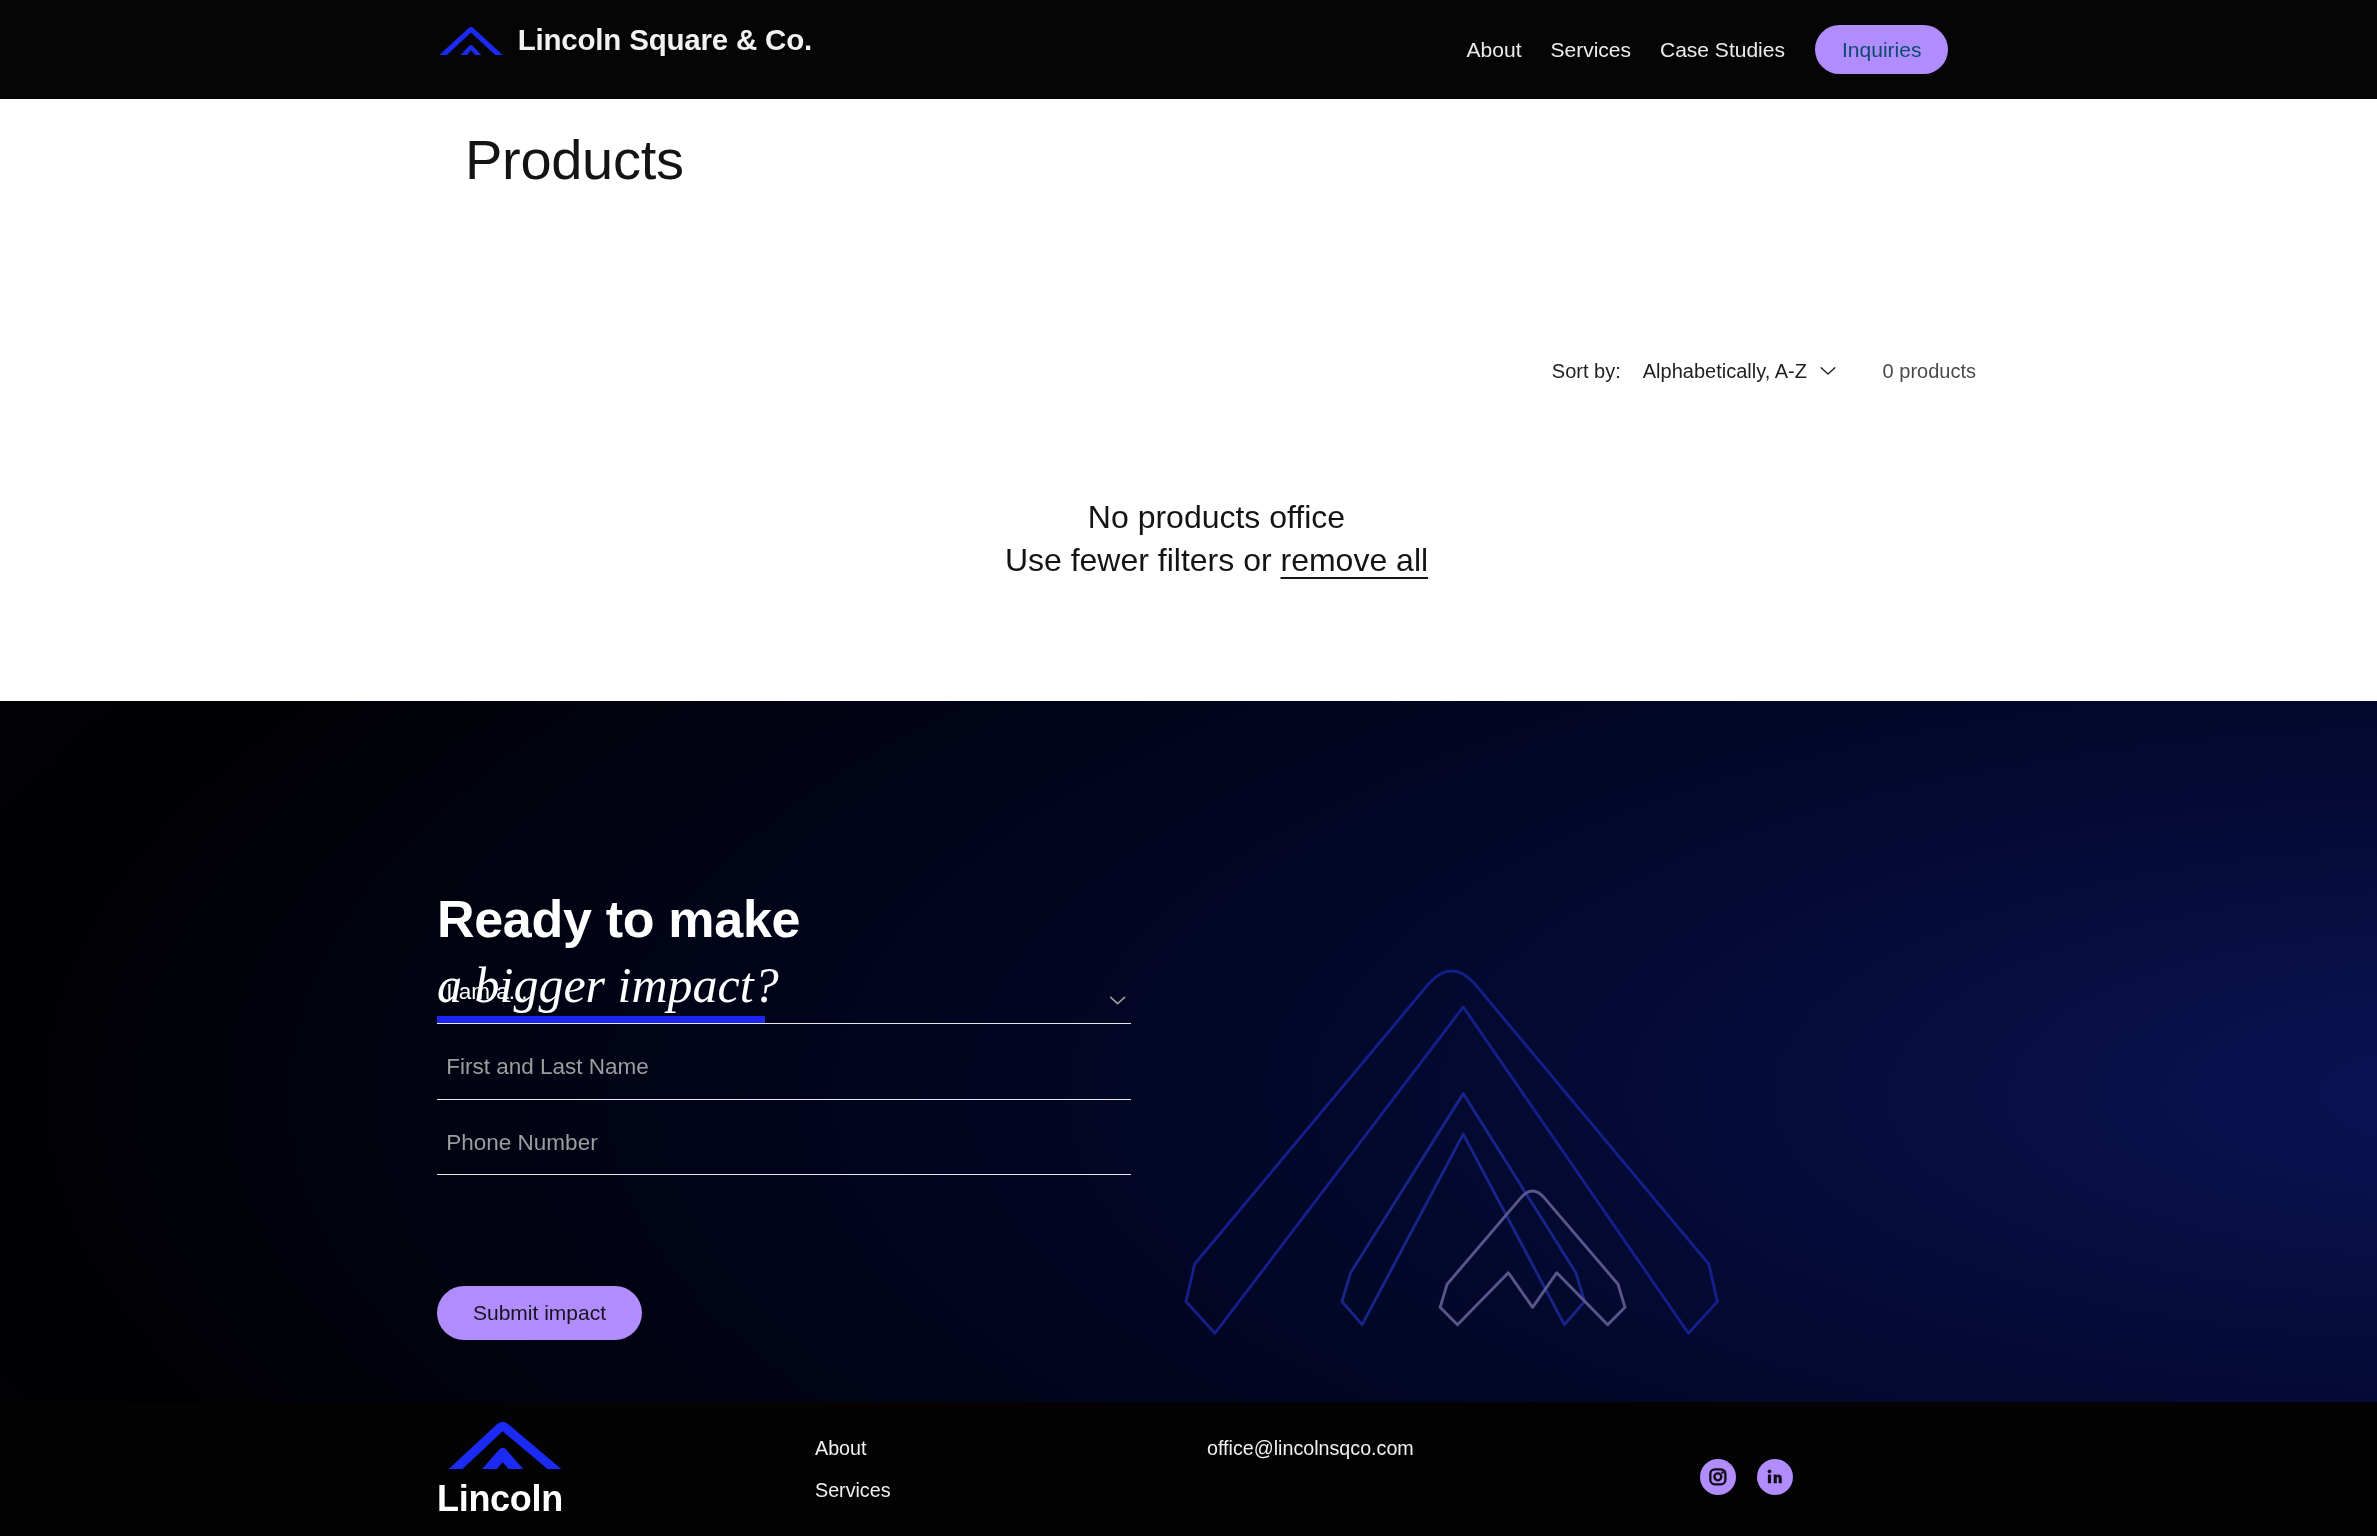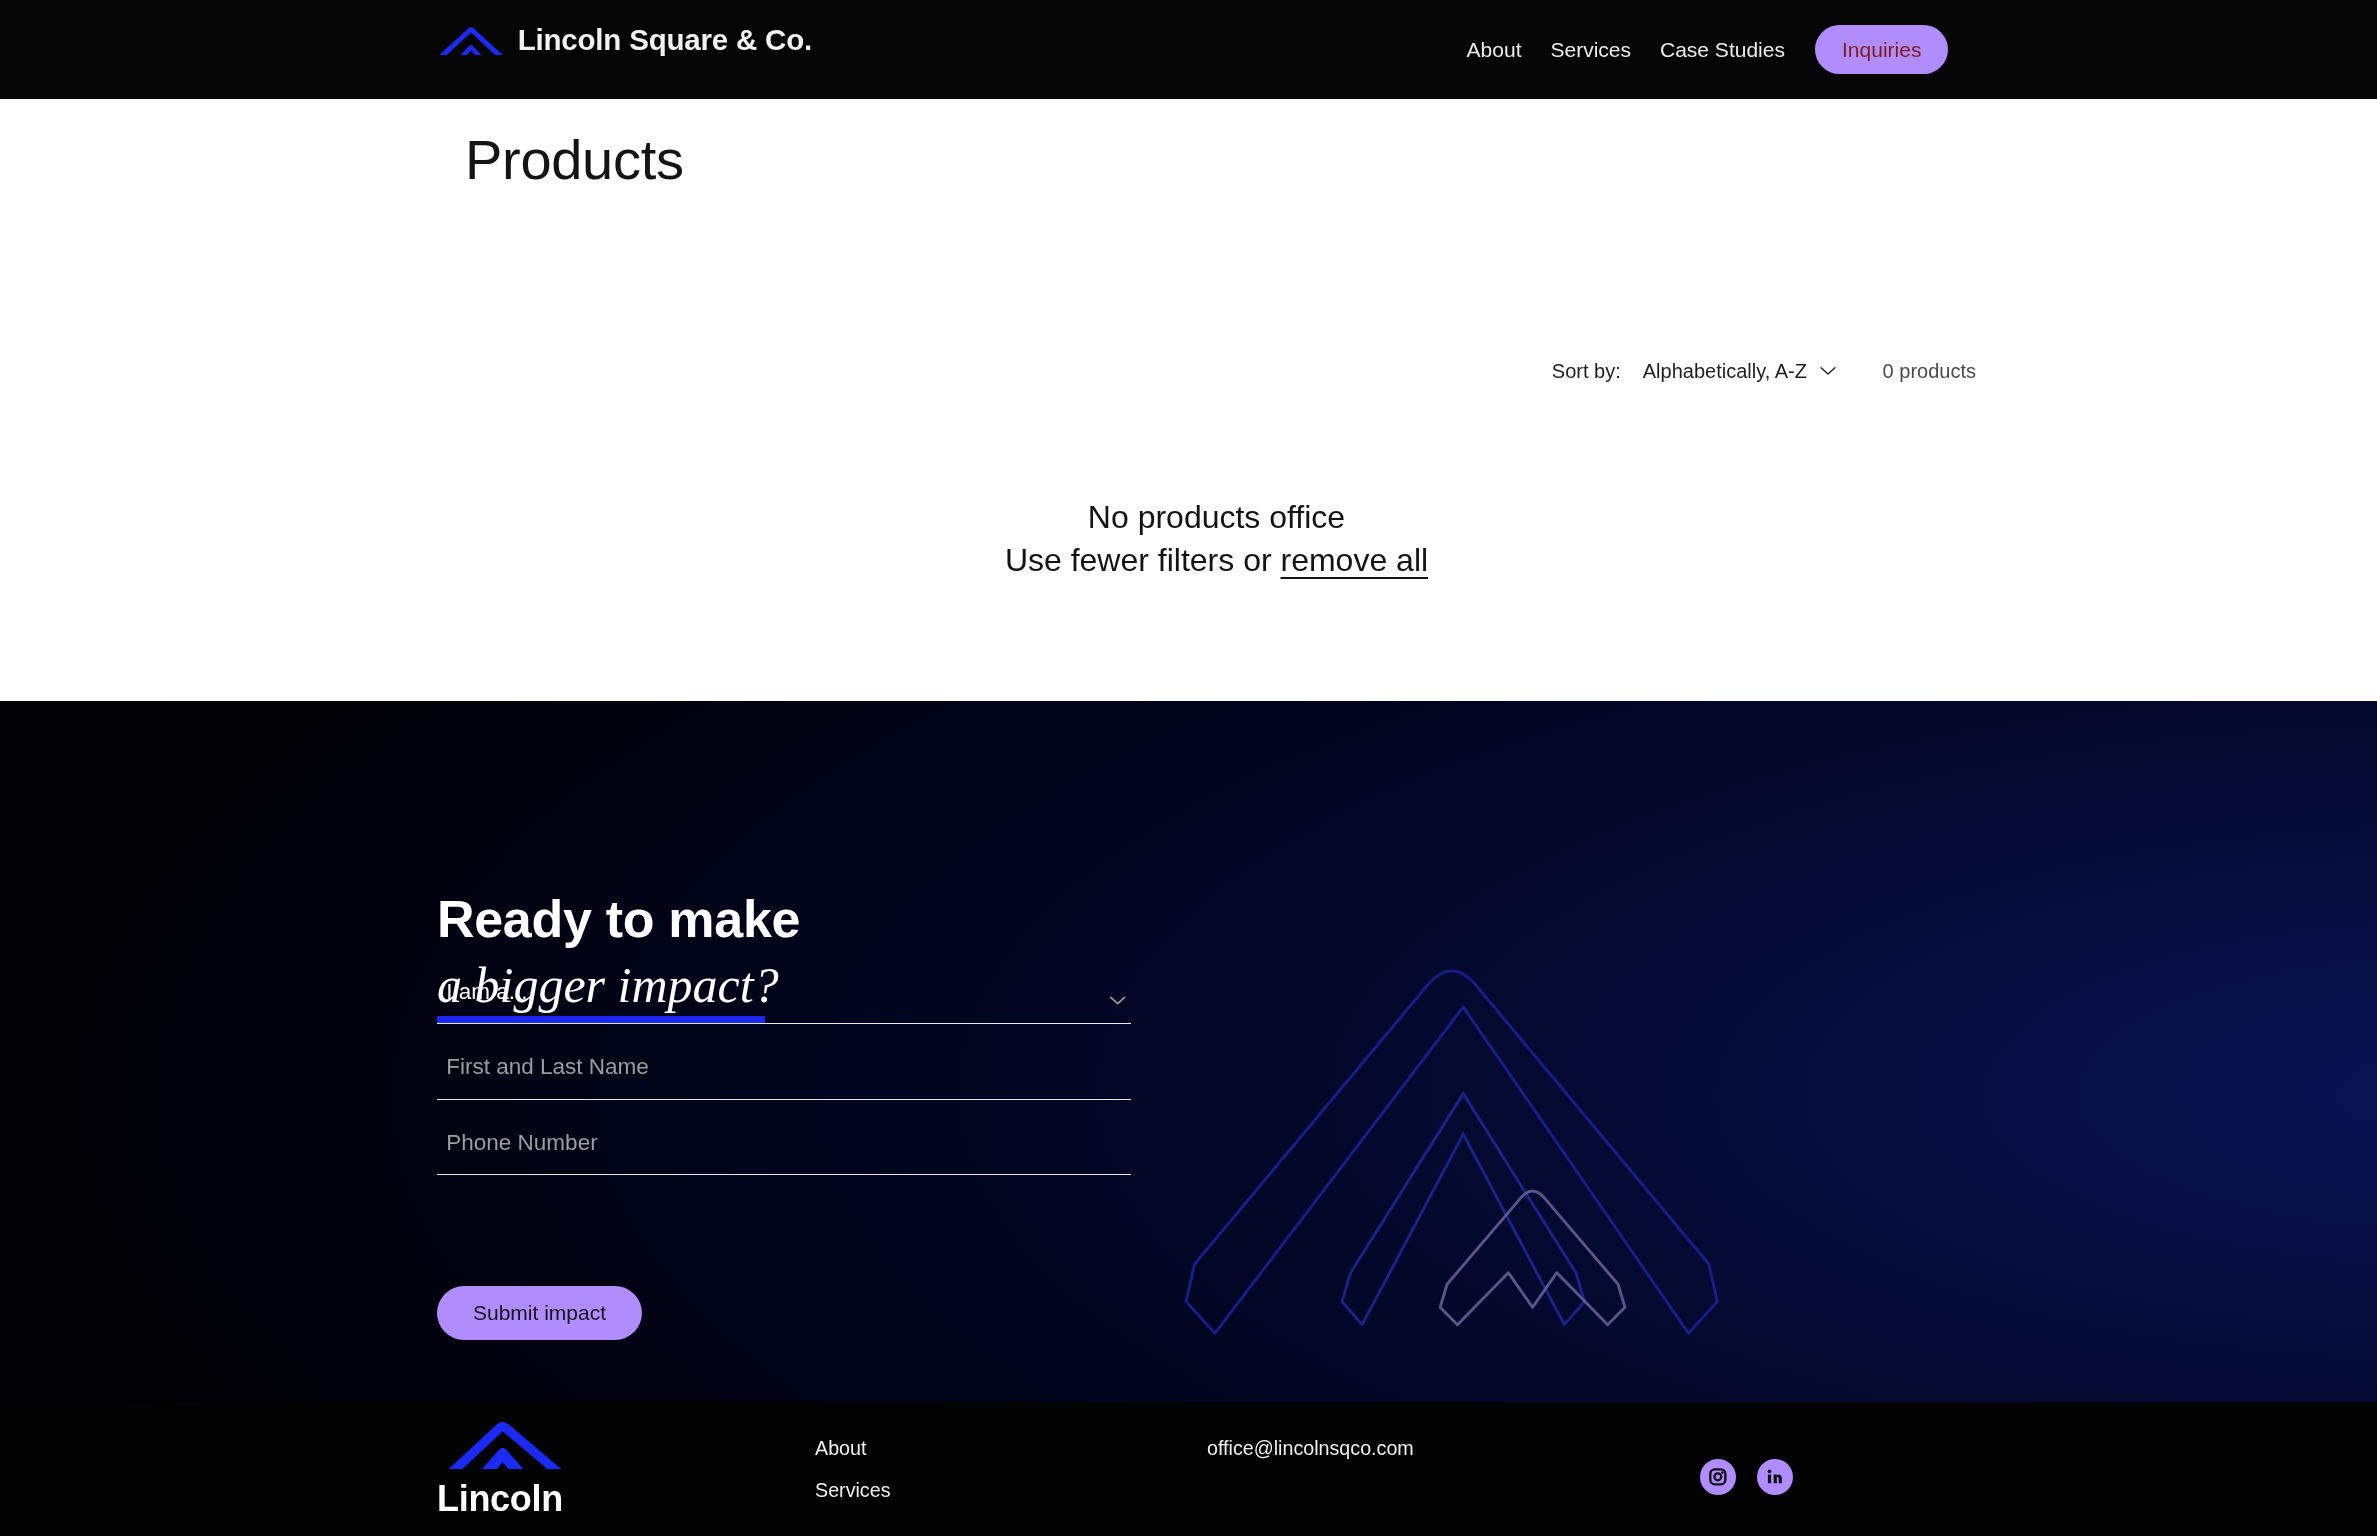--- a/index.html
+++ b/index.html
@@ -61,21 +61,21 @@
     color: #ececec;
     font-size: 21px;
     text-decoration: none;
     padding: 0 14.5px;
     white-space: nowrap;
     font-weight: 400;
   }
   .nav-cta {
     margin-left: 16px;
     background: #b18cfd;
-    color: #7f1d1d;
+    color: #0c4a6e;
     font-size: 21px;
     border: none;
     border-radius: 578px;
     padding: 12.7px 26.6px;
     cursor: pointer;
     font-family: inherit;
     white-space: nowrap;
   }
 
   

